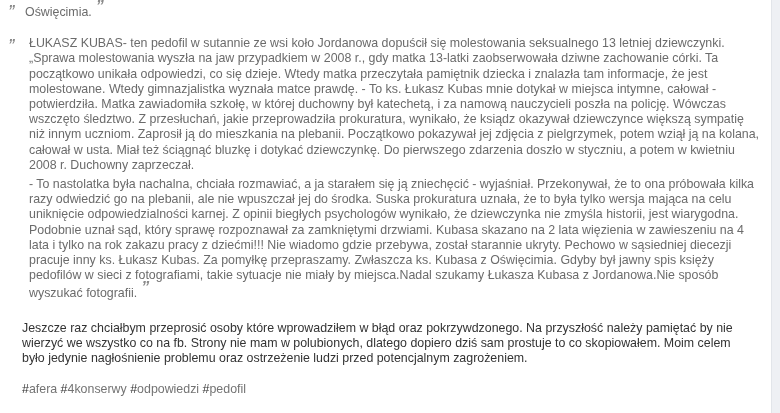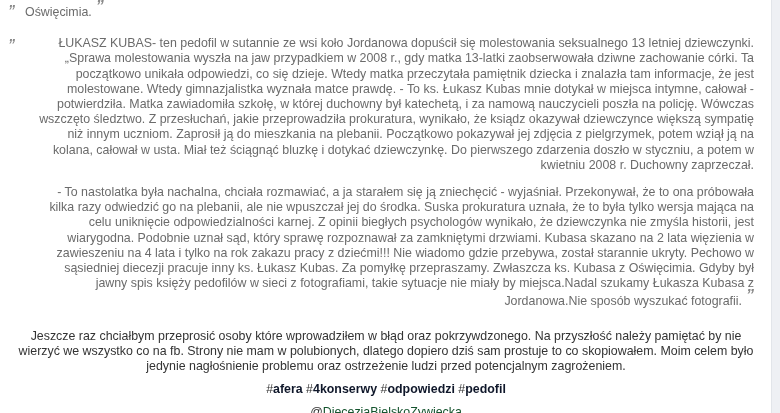--- a/index.html
+++ b/index.html
@@ -42,30 +42,30 @@
       font-size: 16px;
       font-weight: bold;
       font-style: italic;
       color: #8a8a8a;
       vertical-align: 4px;
       margin-left: 4px;
       line-height: 10px;
     }
     .quote-1 { top: 0; margin-top: 2px; }
     .quote-2 { margin-top: 16px; }
-    .quote p { margin: 12px; text-align: right; }
+    .quote p { margin: 4px; }
     .plain {
       color: #333333;
       font-size: 12.4px;
       line-height: 15.2px;
       margin-top: 19px;
     }
-    .plain p { margin: 8px; text-align: center; }
+    .plain p { margin: 16px; }
     .hashtag .hash { color: #333333; }
-    .hashtag .tag { color: #0f172a; font-weight: bold; }
+    .hashtag .tag { color: #737373; }
     .mention .at { color: #333333; }
     .mention .name { color: #14532d; }
     .link { color: #3b8dc5; text-decoration: none; }
     .apology { margin-top: 16px; }
     .scrollbar {
       position: absolute;
       right: 0;
       top: 0;
       width: 8px;
       height: 413px;

